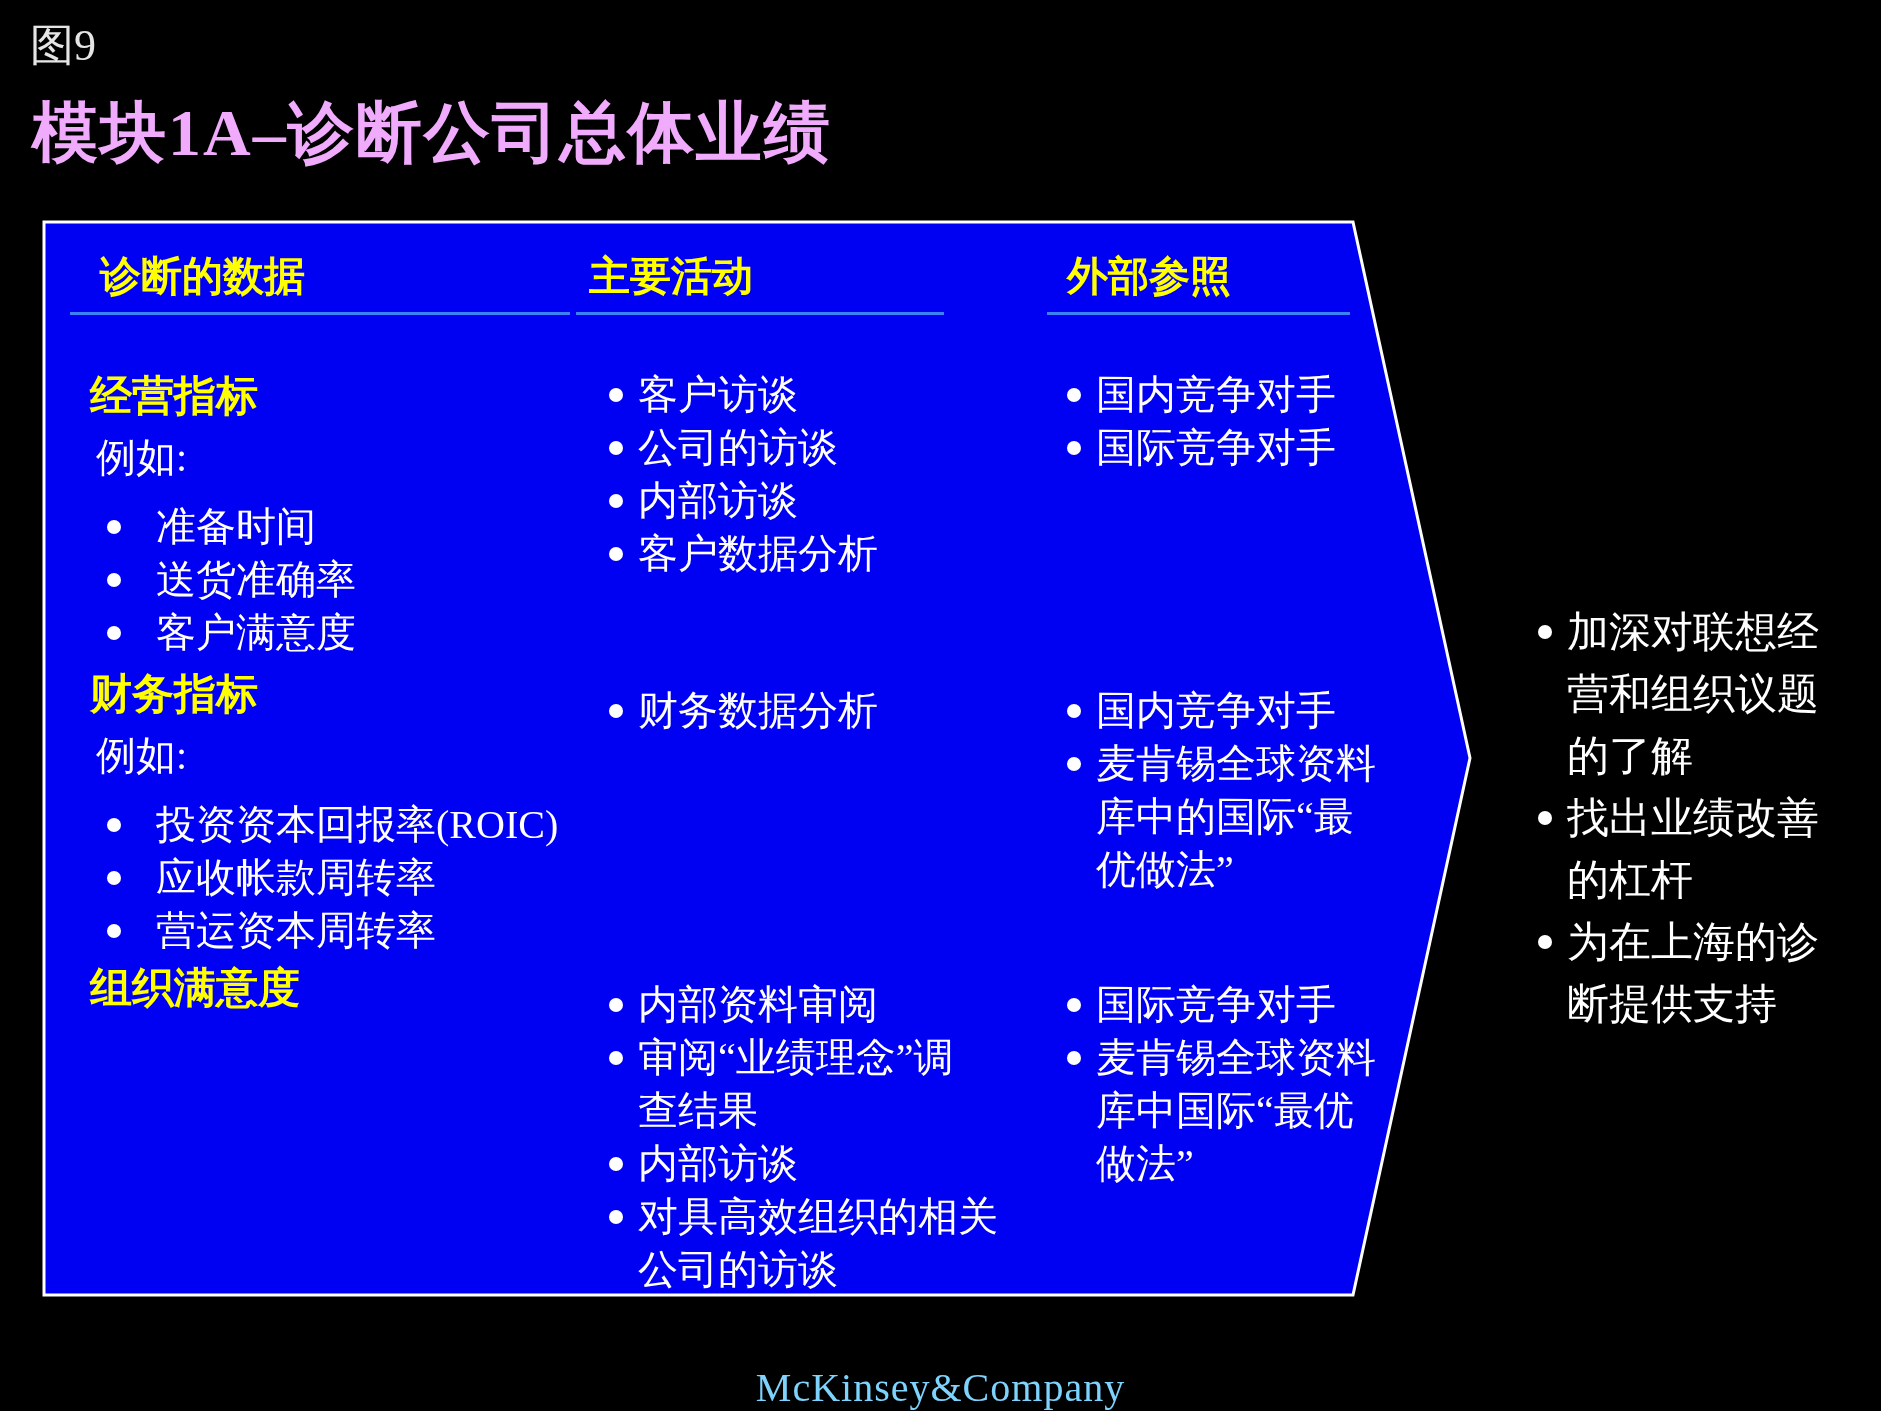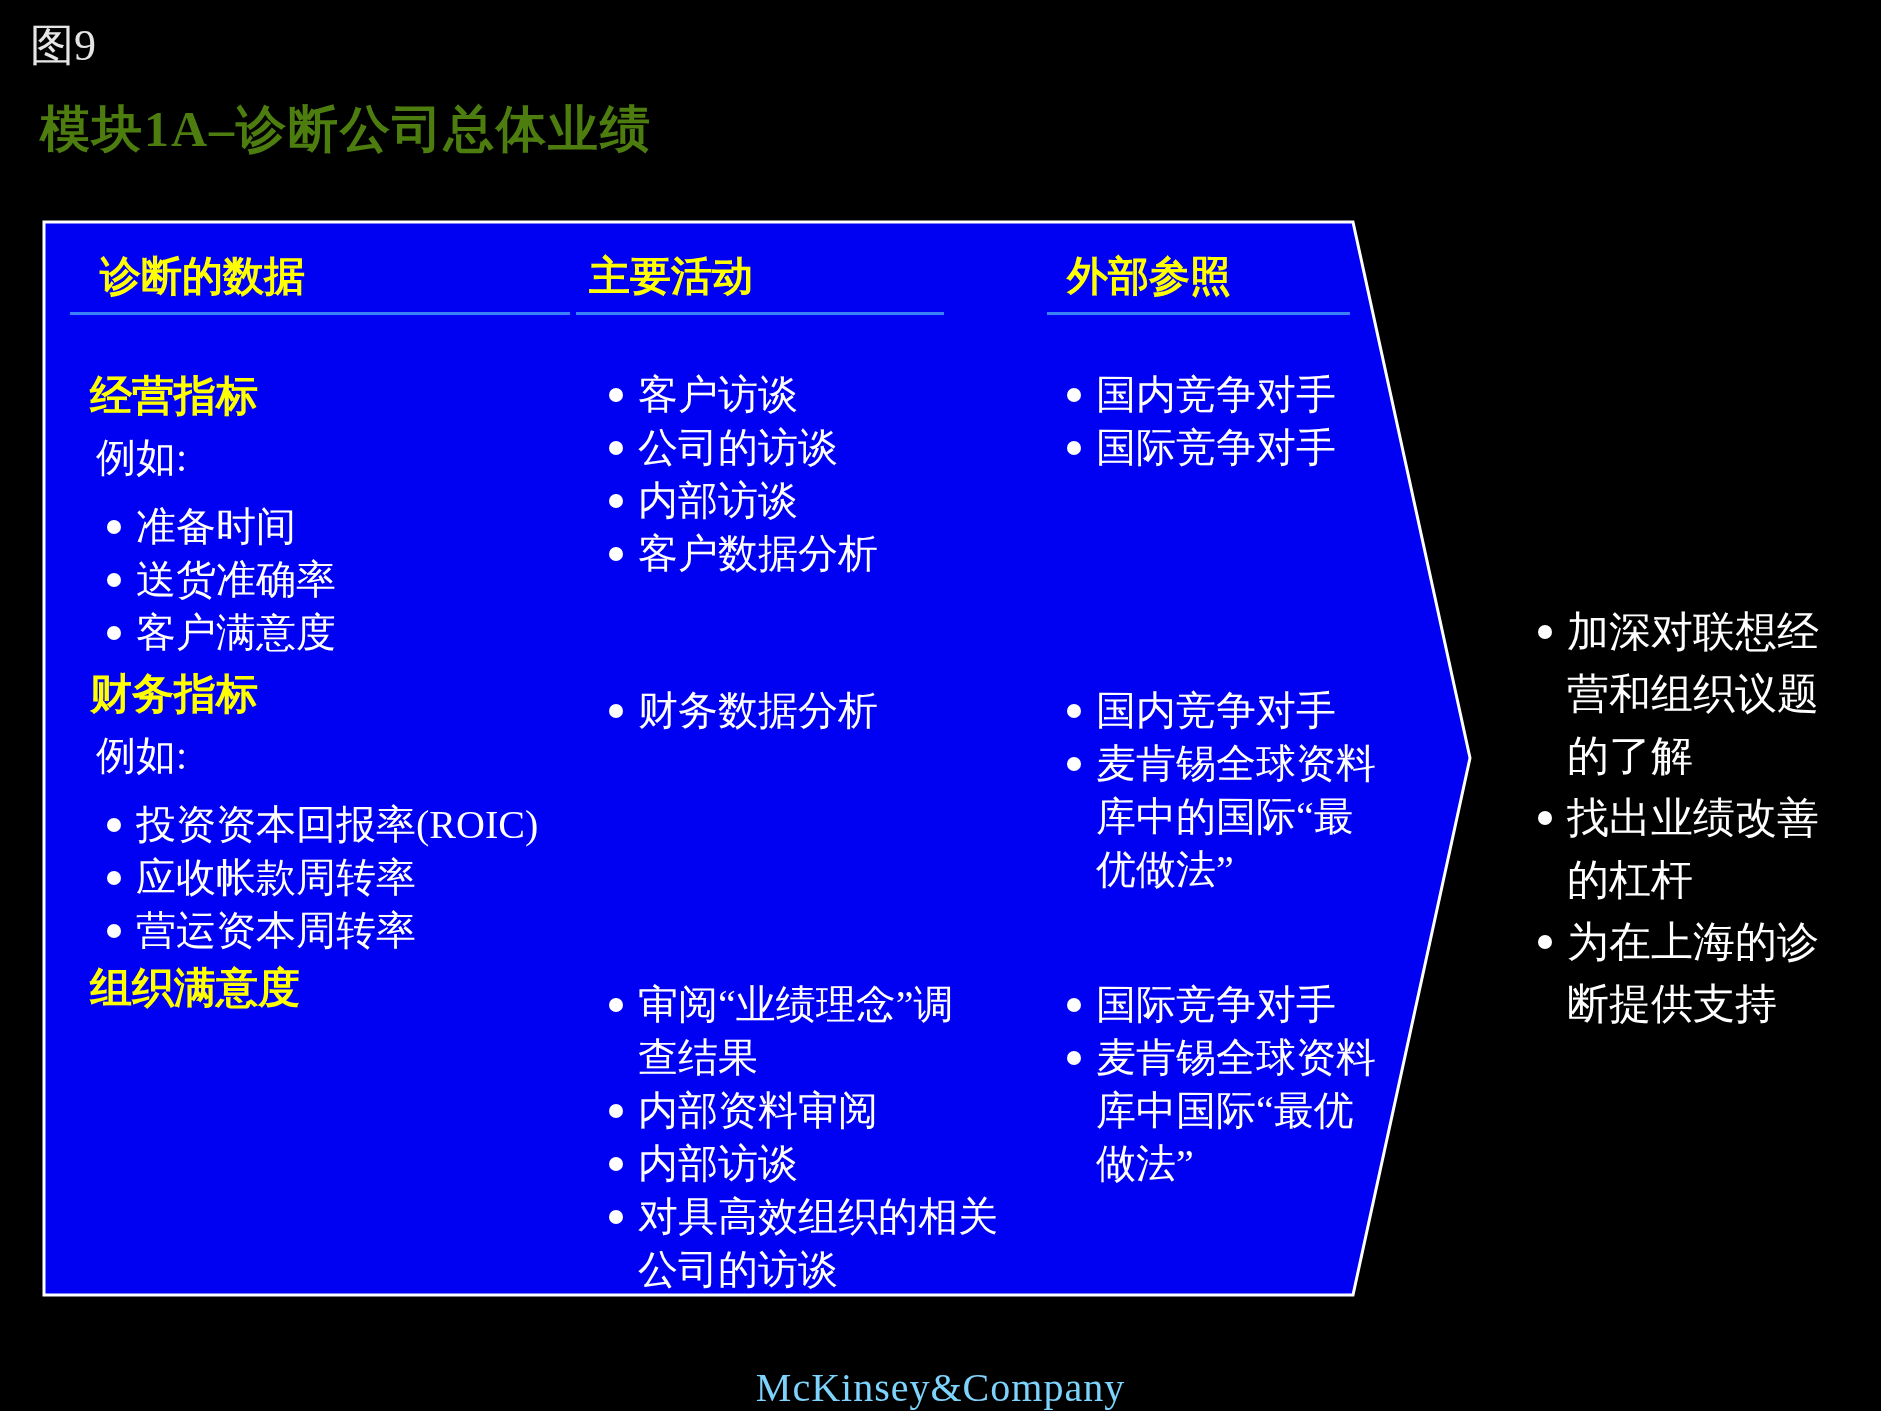--- a/index.html
+++ b/index.html
@@ -7,22 +7,22 @@
     width:1881px;height:1411px;
     background:#000000;
     position:relative;overflow:hidden;
     font-family:"Liberation Serif", serif;
   }
   .fig-label{
     position:absolute;left:30px;top:22px;
     color:#e5e5e5;font-size:44px;font-weight:normal;line-height:48px;
   }
   .slide-title{
-    position:absolute;left:28px;top:84px;margin:12px;
-    color:#4d7c0f;font-size:50px;font-weight:bold;white-space:nowrap;
+    position:absolute;left:28px;top:84px;margin:4px;
+    color:#f0abfc;font-size:66px;font-weight:bold;white-space:nowrap;
     letter-spacing:2px;
   }
   .arrow-svg{position:absolute;left:38px;top:216px;}
 
   .col{position:absolute;top:252px;height:1043px;}
   .col1{left:70px;width:500px;}
   .col2{left:576px;width:368px;}
   .col3{left:1047px;width:303px;}
 
   .col-header{
@@ -42,21 +42,21 @@
   .group-label{
     color:#FFFF00;font-weight:bold;font-size:42px;line-height:53px;
     padding-left:20px;white-space:nowrap;
   }
   .group-sub{
     color:#FFFFFF;font-size:40px;line-height:53px;
     padding-left:26px;margin-top:8px;white-space:nowrap;
   }
   .items{list-style:none;margin:16px;padding:0;}
   .item{display:flex;align-items:flex-start;}
-  .col1 .item{padding-left:21px;}
+  .col1 .item{padding-left:21px;gap:20px;}
   .col2 .item{padding-left:17px;}
   .col3 .item{padding-left:4px;}
   .dot{
     flex:0 0 auto;width:14px;height:14px;border-radius:50%;
     background:#FFFFFF;margin-top:20px;margin-right:15px;
   }
   .txt{color:#FFFFFF;font-size:40px;line-height:53px;white-space:pre;}
 
   .outcomes{position:absolute;left:1522px;top:585px;width:340px;}
   .outcomes .item{padding-left:0;}
@@ -157,26 +157,26 @@
             <span class="dot"></span>
             <span class="txt">财务数据分析</span>
           </li>
       </ul>
     </div>
 
     <div class="group row3">
       <ul class="items">
         <li class="item">
             <span class="dot"></span>
+            <span class="txt">内部资料审阅</span>
+          </li>
+        <li class="item">
+            <span class="dot"></span>
             <span class="txt">审阅“业绩理念”调
 查结果</span>
-          </li>
-        <li class="item">
-            <span class="dot"></span>
-            <span class="txt">内部资料审阅</span>
           </li>
         <li class="item">
             <span class="dot"></span>
             <span class="txt">内部访谈</span>
           </li>
         <li class="item">
             <span class="dot"></span>
             <span class="txt">对具高效组织的相关
 公司的访谈</span>
           </li>

